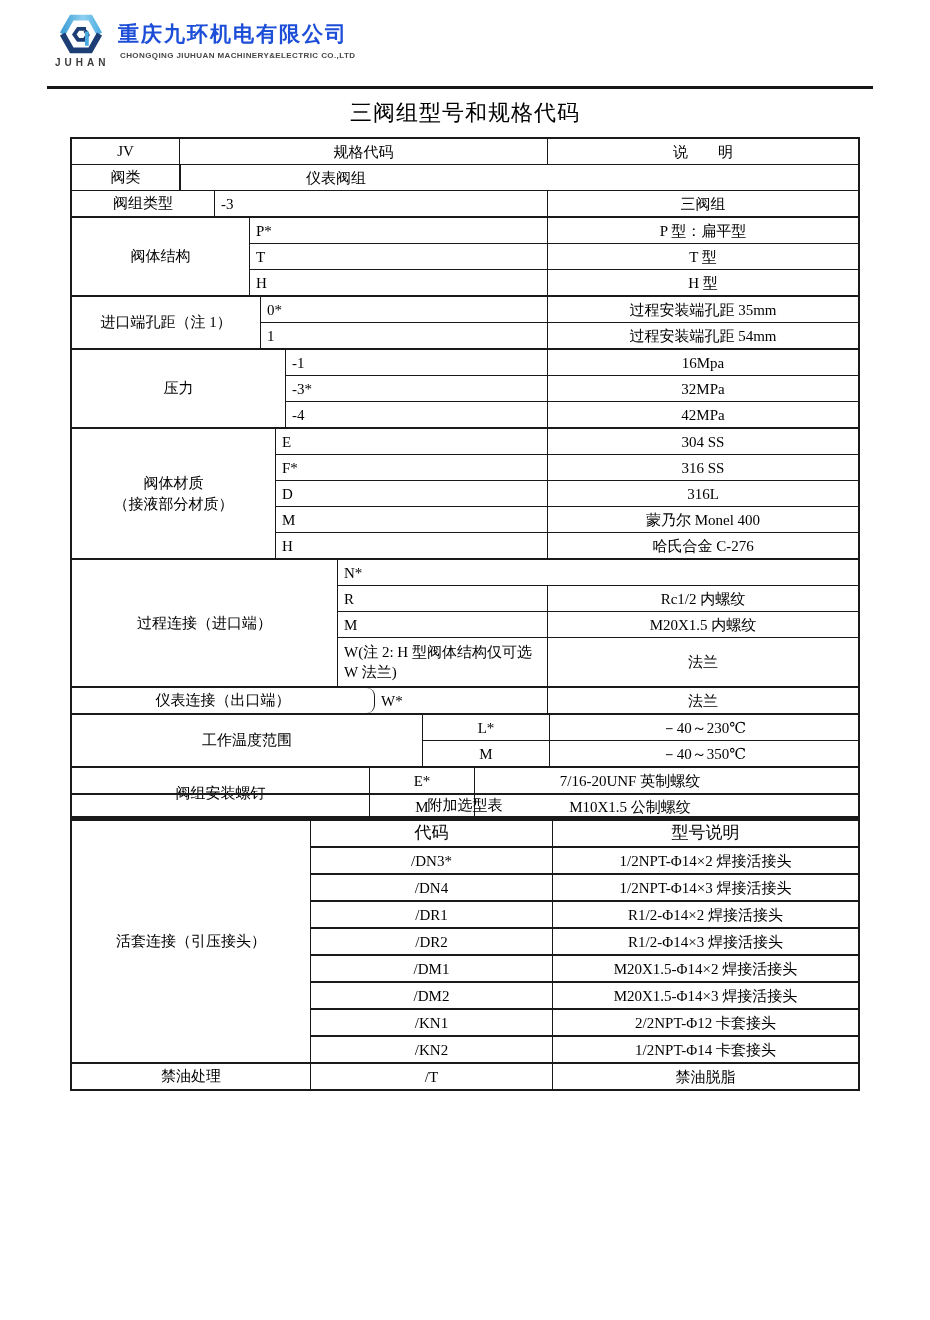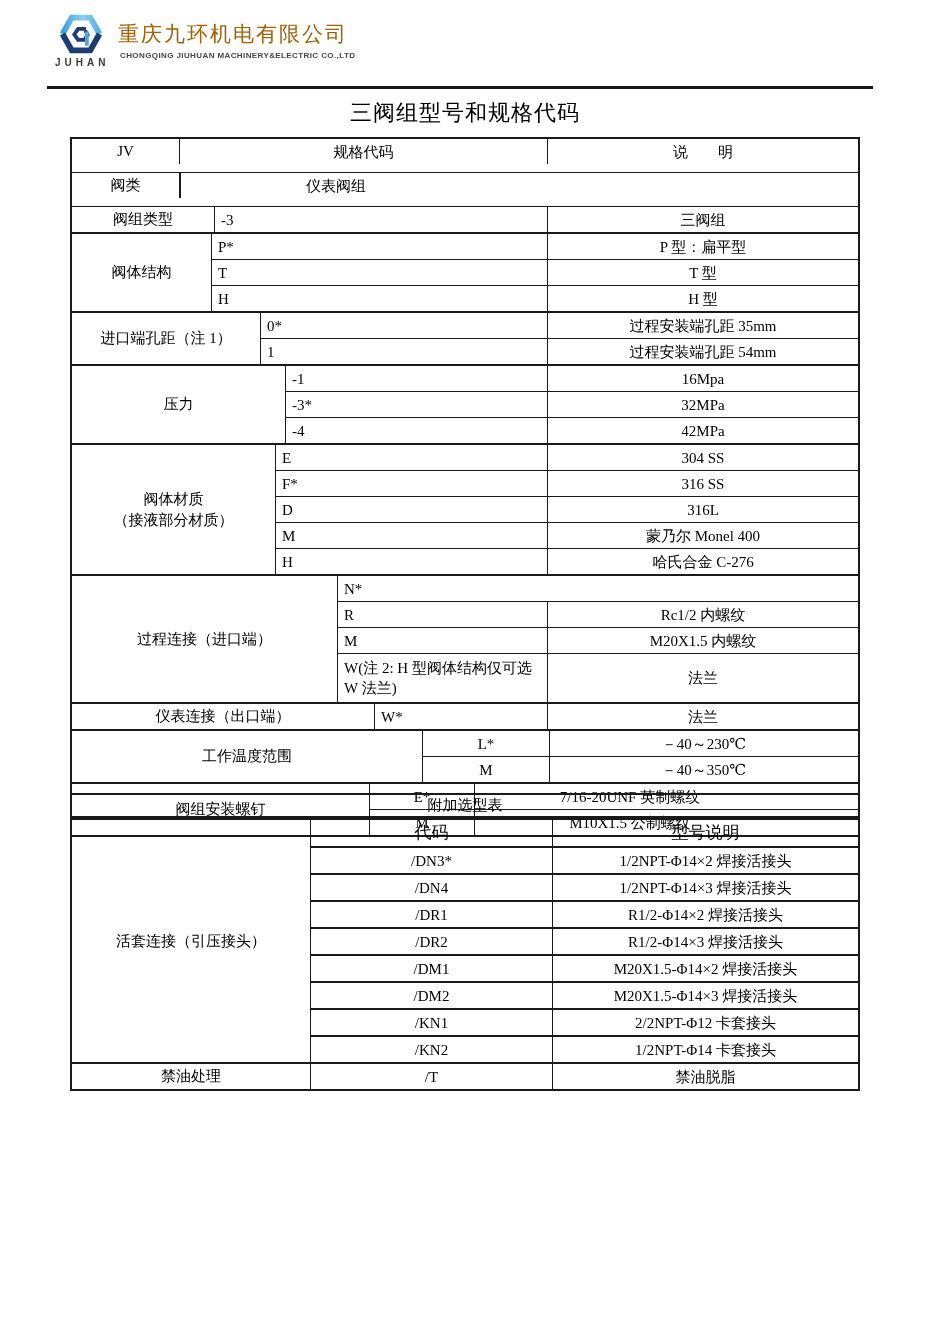--- a/index.html
+++ b/index.html
@@ -6,33 +6,33 @@
   body{
     width:930px;height:1320px;background:#ffffff;position:relative;
     font-family:"Liberation Serif","DejaVu Serif",serif;color:#000;
   }
   
   .hdr{position:absolute;left:0;top:0;width:930px;}
   .logo-wrap{position:absolute;left:55px;top:13px;width:52px;text-align:center;}
   .logo-wrap svg{width:46px;height:42px;display:block;margin:0 auto;}
   .logo-text{font-family:"Liberation Sans","DejaVu Sans",sans-serif;font-size:10px;
     font-weight:600;letter-spacing:4px;color:#3c3c3c;margin-top:2px;}
-  .co-cn{position:absolute;left:118px;top:20px;font-size:21px;font-weight:normal;
-    letter-spacing:2px;color:#a16207;}
+  .co-cn{position:absolute;left:118px;top:20px;font-size:21px;font-weight:bold;
+    letter-spacing:2px;color:#1d4ed8;}
   .co-en{position:absolute;left:120px;top:51px;
     font-family:"Liberation Sans","DejaVu Sans",sans-serif;
     font-size:8px;font-weight:bold;color:#474747;letter-spacing:.4px;}
   .rule{position:absolute;left:47px;top:86px;width:826px;height:3px;background:#161616;}
   .doc-title{position:absolute;left:0;top:98px;width:930px;text-align:center;
     font-size:22px;letter-spacing:1px;color:#000;}
   
   .tbl{position:absolute;left:70px;width:790px;border:2px solid #1a1a1a;box-sizing:border-box;}
   #top-tbl{top:137px;}
   .grp{display:flex;align-items:stretch;}
-  .grp.sep-thin{border-top:1px solid #1a1a1a;margin-top:8px;}
+  .grp.sep-thin{border-top:1px solid #1a1a1a;}
   .grp.sep-thick{border-top:2px solid #1a1a1a;}
   .lab{display:flex;align-items:center;justify-content:center;text-align:center;
     border-right:1px solid #1a1a1a;box-sizing:border-box;font-size:15px;
     white-space:pre-line;line-height:21px;}
   .rows{flex:1;display:flex;flex-direction:column;min-width:0;}
   .row{display:flex;align-items:stretch;}
   .row + .row{border-top:1px solid #1a1a1a;}
   .tbl2 .row + .row, .tbl2 .grp.sep-thick{border-top:2px solid #1a1a1a;}
   .cell{box-sizing:border-box;display:flex;align-items:center;font-size:15px;line-height:20px;}
   .code{flex:1;justify-content:flex-start;padding:1px 6px;min-width:0;}
@@ -95,21 +95,21 @@
     <div class="grp sep-thin">
       <div class="lab" style="width: 143px;">阀组类型</div>
       <div class="rows">
         <div class="row" style="height: 25px;">
           <div class="cell code">-3</div>
           <div class="cell desc">三阀组</div>
         </div>
       </div>
     </div>
     <div class="grp sep-thick">
-      <div class="lab" style="width: 140px;">阀体结构</div>
+      <div class="lab" style="width: 178px;">阀体结构</div>
       <div class="rows">
         <div class="row" style="height: 25px;">
           <div class="cell code">P*</div>
           <div class="cell desc">P 型：扁平型</div>
         </div>
         <div class="row" style="height: 25px;">
           <div class="cell code">T</div>
           <div class="cell desc">T 型</div>
         </div>
         <div class="row" style="height: 25px;">
@@ -188,21 +188,21 @@
           <div class="cell code">M</div>
           <div class="cell desc">M20X1.5 内螺纹</div>
         </div>
         <div class="row" style="height: 48px;">
           <div class="cell code">W(注 2: H 型阀体结构仅可选 W 法兰)</div>
           <div class="cell desc">法兰</div>
         </div>
       </div>
     </div>
     <div class="grp sep-thick">
-      <div class="lab" style="width: 303px;">仪表连接（出口端）</div>
+      <div class="lab" style="width: 303px; border-radius: 8px;">仪表连接（出口端）</div>
       <div class="rows">
         <div class="row" style="height: 25px;">
           <div class="cell code">W*</div>
           <div class="cell desc">法兰</div>
         </div>
       </div>
     </div>
     <div class="grp sep-thick">
       <div class="lab" style="width: 351px;">工作温度范围</div>
       <div class="rows">

